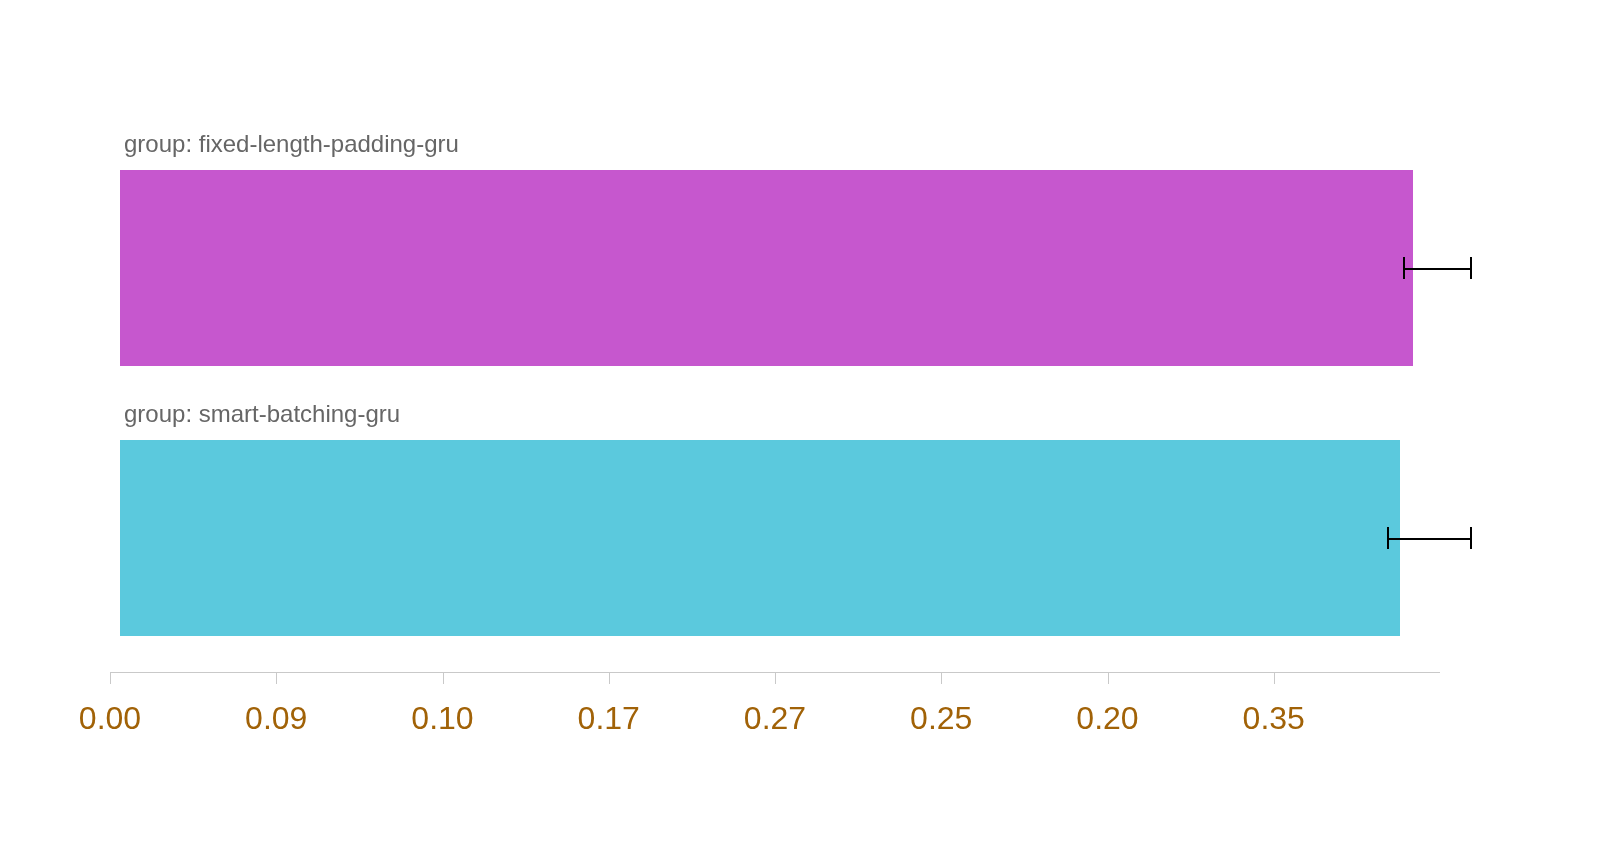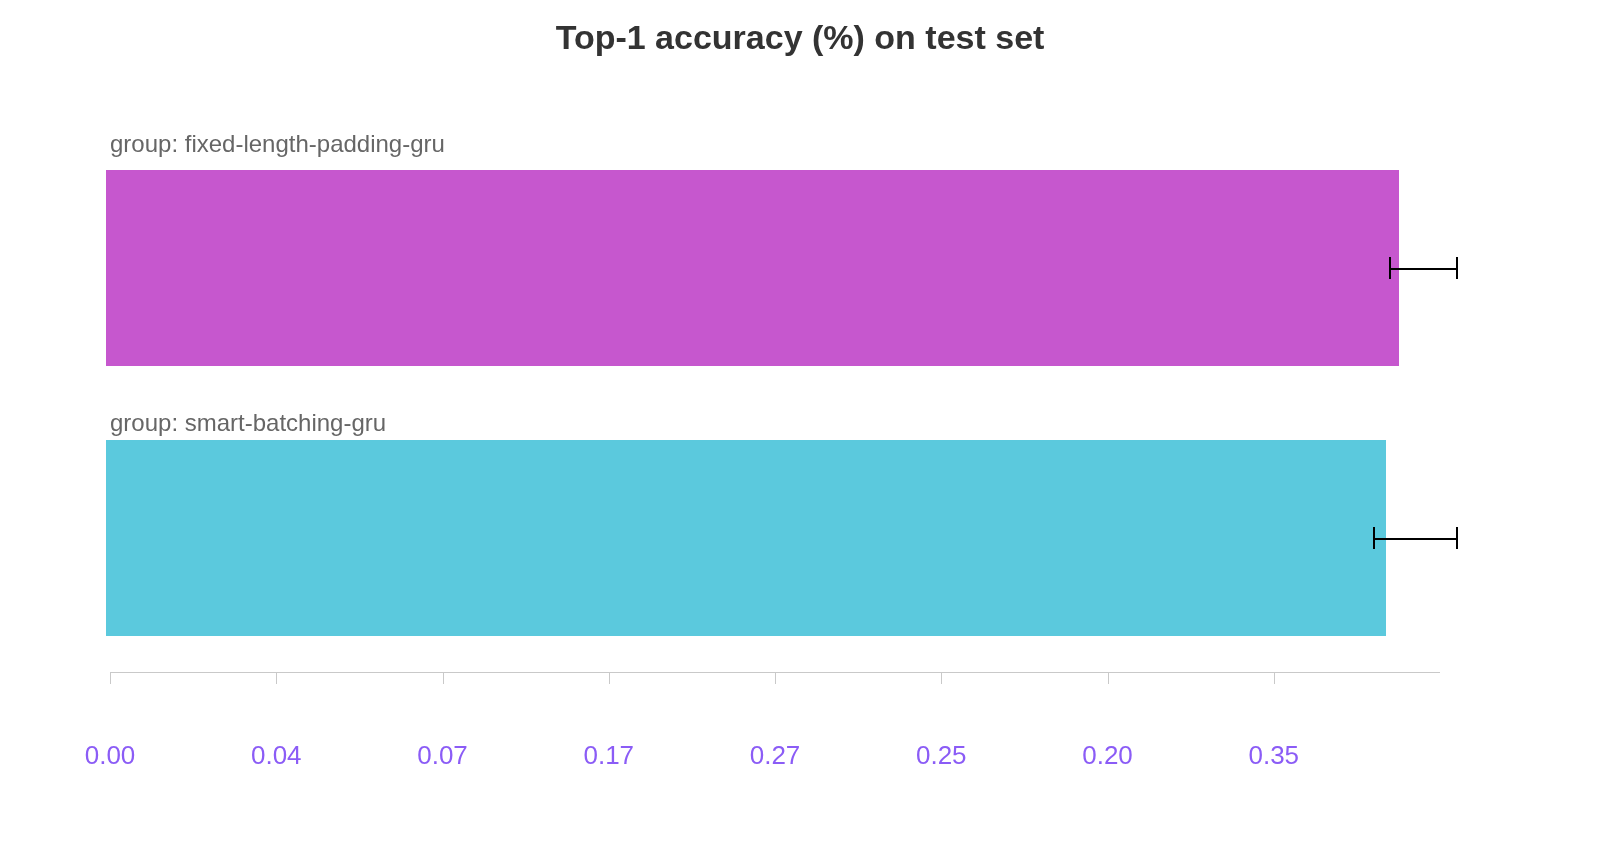--- a/index.html
+++ b/index.html
@@ -21,21 +21,21 @@
     top: 18px;
     left: 0;
     width: 100%;
     text-align: center;
     font-size: 34px;
     font-weight: 700;
     color: #333333;
   }
   .plot-area {
     position: absolute;
-    left: 106px;
+    left: 120px;
     top: 130px;
     width: 1330px; 
     height: 540px;
   }
   .bar-label {
     position: absolute;
     left: 4px;
     font-size: 24px;
     color: #666666;
   }
@@ -75,59 +75,57 @@
   }
   .tick-line {
     width: 1px;
     height: 12px;
     background: #c9c9c9;
     margin: 0 auto;
   }
   .tick-label {
     position: absolute;
     top: 28px;
-    font-size: 26px;
-    color: #8b5cf6;
+    font-size: 32px;
+    color: #a16207;
     transform: translateX(-50%);
     white-space: nowrap;
-    margin-top: 40px;
   }
 </style>
 </head>
 <body>
 
 <div class="chart-container">
-  <div class="title">Top-1 accuracy (%) on test set</div>
 
   <div class="plot-area" id="plot-area">
       <div class="bar-label" style="top: 0px;">group: fixed-length-padding-gru</div>
       <div class="bar" style="top: 40px; width: 1293.42px; background: rgb(198, 87, 206);"></div>
       <div class="errbar" style="top: 138px; left: 1283.45px; width: 66.5px; height: 2px;"></div>
       <div class="errcap" style="left: 1283.45px; top: 127px; height: 22px; width: 2px;"></div>
       <div class="errcap" style="left: 1349.95px; top: 127px; height: 22px; width: 2px;"></div>
-      <div class="bar-label" style="top: 270px; margin-top: 9px;">group: smart-batching-gru</div>
+      <div class="bar-label" style="top: 270px;">group: smart-batching-gru</div>
       <div class="bar" style="top: 310px; width: 1280.12px; background: rgb(91, 201, 221);"></div>
       <div class="errbar" style="top: 408px; left: 1266.83px; width: 83.125px; height: 2px;"></div>
       <div class="errcap" style="left: 1266.83px; top: 397px; height: 22px; width: 2px;"></div>
       <div class="errcap" style="left: 1349.95px; top: 397px; height: 22px; width: 2px;"></div>
     </div>
 
   <div class="axis-area" id="axis-area">
     <div class="axis-line"></div>
   <div class="tick" style="left: 0px;">
         <div class="tick-line"></div>
         <div class="tick-label">0.00</div>
       </div>
       <div class="tick" style="left: 166.25px;">
         <div class="tick-line"></div>
-        <div class="tick-label">0.04</div>
+        <div class="tick-label">0.09</div>
       </div>
       <div class="tick" style="left: 332.5px;">
         <div class="tick-line"></div>
-        <div class="tick-label">0.07</div>
+        <div class="tick-label">0.10</div>
       </div>
       <div class="tick" style="left: 498.75px;">
         <div class="tick-line"></div>
         <div class="tick-label">0.17</div>
       </div>
       <div class="tick" style="left: 665px;">
         <div class="tick-line"></div>
         <div class="tick-label">0.27</div>
       </div>
       <div class="tick" style="left: 831.25px;">

